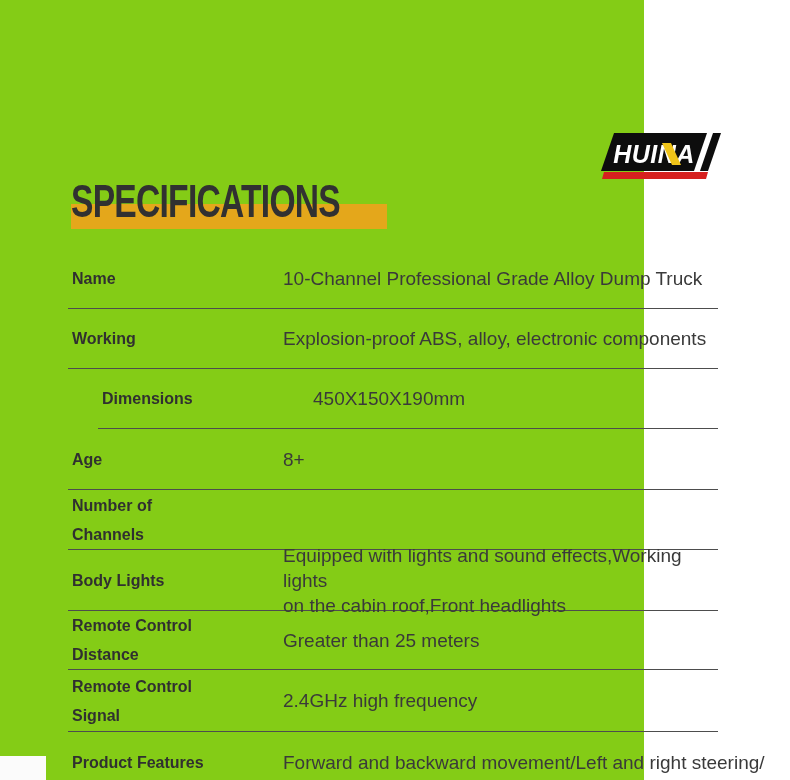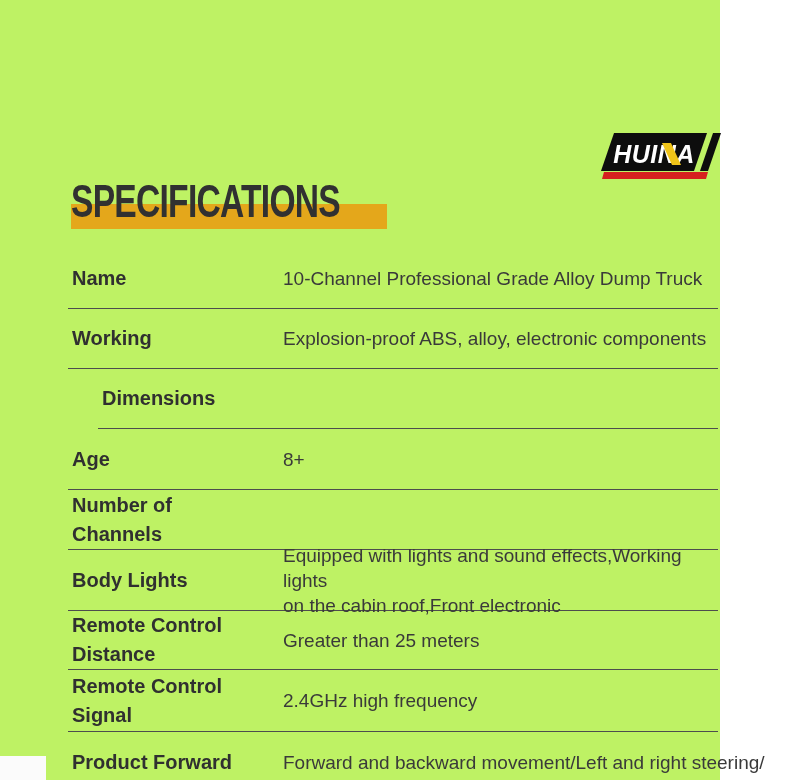--- a/index.html
+++ b/index.html
@@ -6,23 +6,23 @@
     margin: 0;
     padding: 0;
     width: 790px;
     height: 780px;
     overflow: hidden;
     background: #ffffff;
     font-family: "Liberation Sans", sans-serif;
   }
   .page {
     position: relative;
-    width: 720px;
+    width: 644px;
     height: 780px;
-    background: #bef264;
+    background: #84cc16;
   }
 
   
   .logo {
     position: absolute;
     left: 596px;
     top: 130px;
     width: 130px;
     height: 52px;
   }
@@ -64,21 +64,21 @@
     border-bottom: 1px solid #4d4d4d;
   }
   .spec-row.last {
     border-bottom: none;
   }
   .spec-label {
     box-sizing: border-box;
     width: 215px;
     padding-left: 4px;
     flex: 0 0 215px;
-    font-size: 20px;
+    font-size: 16px;
     line-height: 29px;
     font-weight: bold;
     color: #303030;
     white-space: pre-line;
   }
   .spec-value {
     flex: 1 1 auto;
     font-size: 19px;
     line-height: 25px;
     font-weight: normal;
@@ -122,45 +122,46 @@
       <div class="spec-row" style="height: 60px; border-bottom-color: rgb(77, 77, 77);">
         <div class="spec-label">Name</div>
         <div class="spec-value">10-Channel Professional Grade Alloy Dump Truck</div>
       </div>
       <div class="spec-row" style="height: 60px; border-bottom-color: rgb(77, 77, 77);">
         <div class="spec-label">Working</div>
         <div class="spec-value">Explosion-proof ABS, alloy, electronic components</div>
       </div>
       <div class="spec-row" style="height: 60px; border-bottom-color: rgb(77, 77, 77); margin-left: 30px;">
         <div class="spec-label">Dimensions</div>
+        <div class="spec-value">450X150X190mm</div>
       </div>
       <div class="spec-row" style="height: 61px; border-bottom-color: rgb(77, 77, 77); align-items: center;">
         <div class="spec-label">Age</div>
         <div class="spec-value">8+</div>
       </div>
       <div class="spec-row" style="height: 60px; border-bottom-color: rgb(77, 77, 77);">
         <div class="spec-label">Number of
 Channels</div>
       </div>
       <div class="spec-row" style="height: 61px; border-bottom-color: rgb(77, 77, 77);">
         <div class="spec-label">Body Lights</div>
         <div class="spec-value">Equipped with lights and sound effects,Working lights
-on the cabin roof,Front electronic</div>
+on the cabin roof,Front headlights</div>
       </div>
       <div class="spec-row" style="height: 59px; border-bottom-color: rgb(77, 77, 77);">
         <div class="spec-label">Remote Control
 Distance</div>
         <div class="spec-value">Greater than 25 meters</div>
       </div>
       <div class="spec-row" style="height: 62px; border-bottom-color: rgb(77, 77, 77);">
         <div class="spec-label">Remote Control
 Signal</div>
         <div class="spec-value">2.4GHz high frequency</div>
       </div>
       <div class="spec-row last" style="height: 60px; border-bottom-color: rgb(77, 77, 77);">
-        <div class="spec-label">Product Forward</div>
+        <div class="spec-label">Product Features</div>
         <div class="spec-value nowrap">Forward and backward movement/Left and right steering/</div>
       </div>
     </div>
 
   <div class="corner-mark"></div>
 
 </div>
 
 </body></html>

